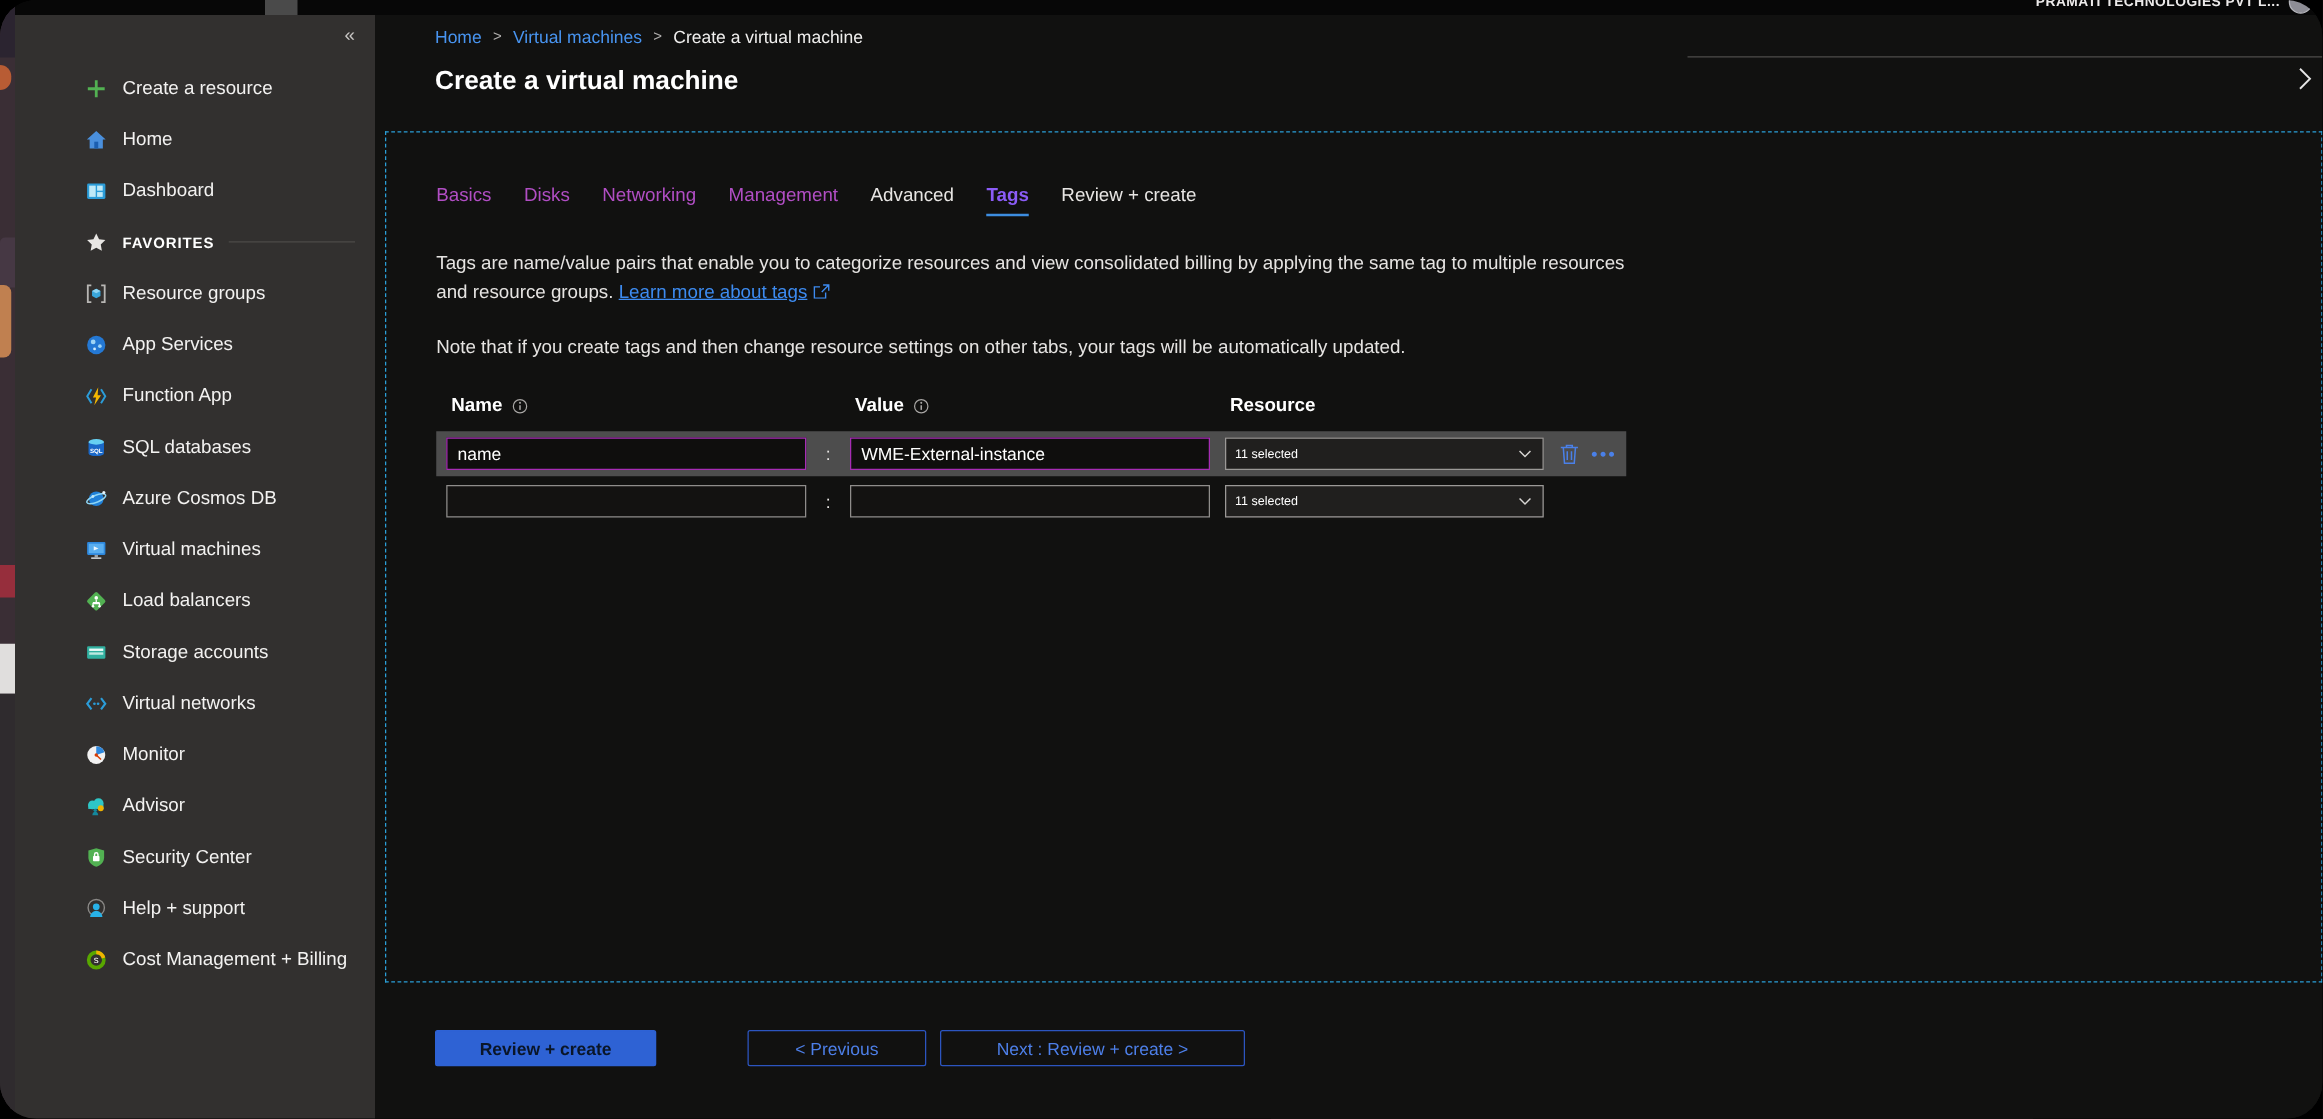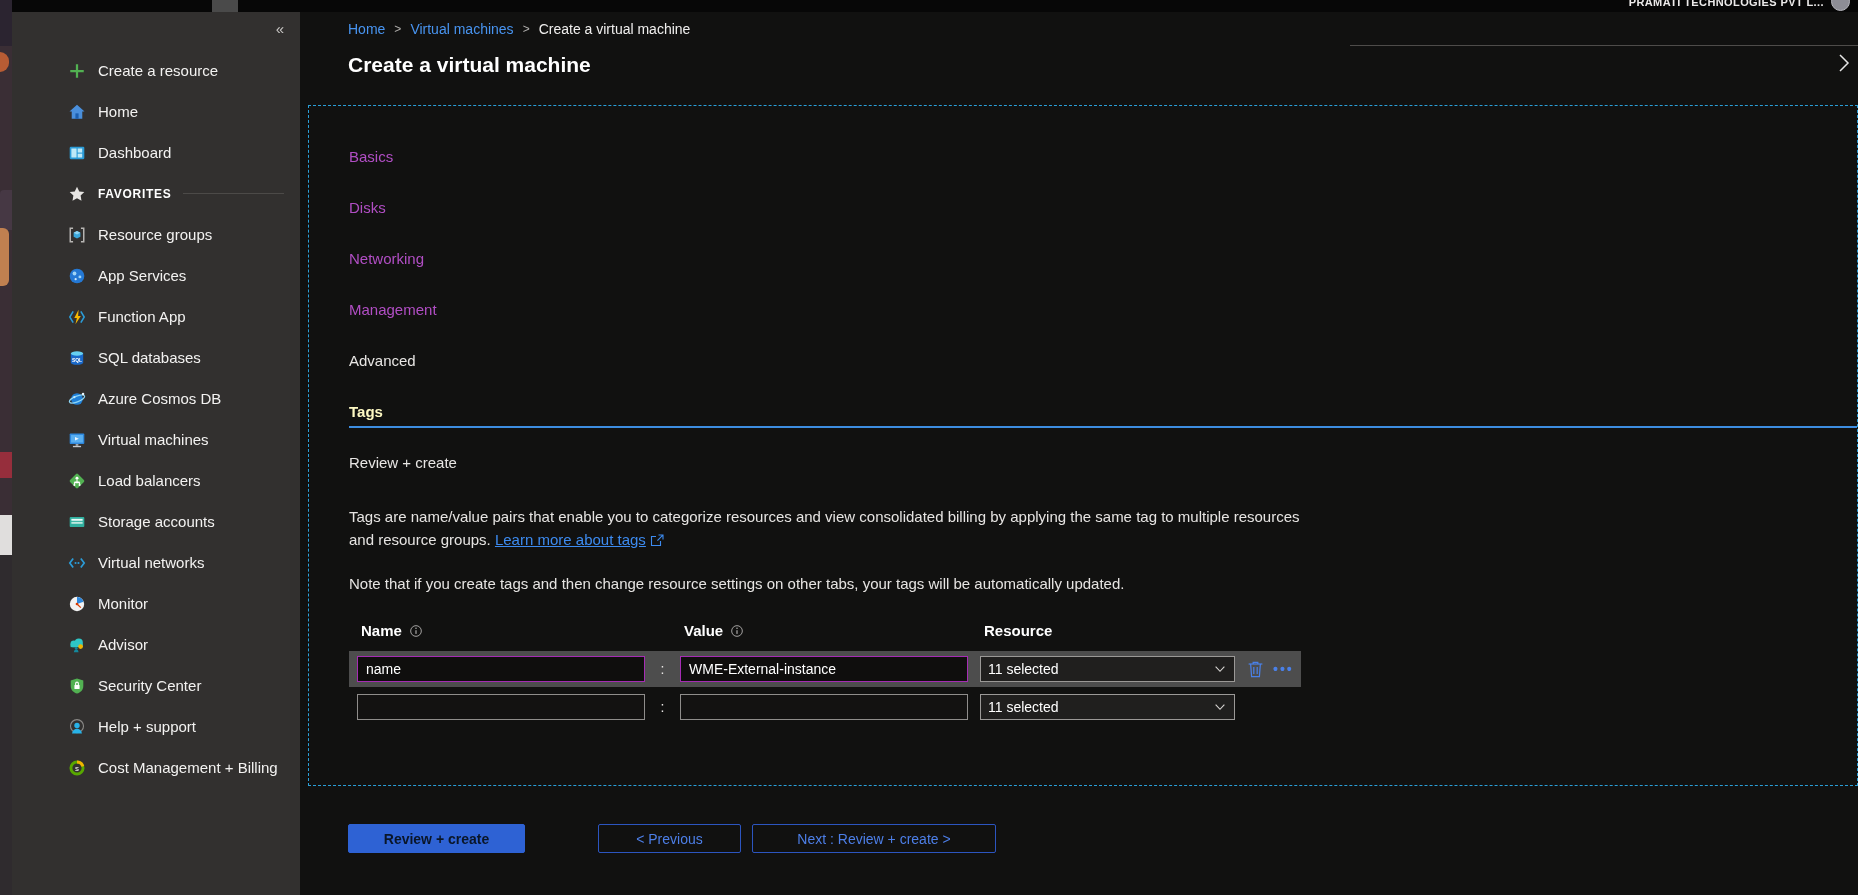--- a/index.html
+++ b/index.html
@@ -1,17 +1,17 @@
 <!DOCTYPE html>
 <html><head>
 <meta charset="utf-8">
 <style>
   html,body{margin:0;padding:0;background:#000;}
   .screen{position:relative;width:1858px;height:895px;background:#111110;overflow:hidden;
-          font-family:"Liberation Sans",sans-serif;-webkit-font-smoothing:antialiased;}
+          font-family:"Liberation Sans",sans-serif;border-radius:29px;-webkit-font-smoothing:antialiased;}
 
   
   .desktop-strip{position:absolute;left:0;top:0;width:12px;height:895px;background:#3a2e35;}
   .frag{position:absolute;left:0;width:12px;}
   .frag-top{top:0;height:46px;background:#2b2430;}
   .frag-card{top:190px;height:40px;background:#463844;border-radius:4px 0 0 0;}
   .frag-orange{top:228px;height:58px;background:#c08050;border-radius:0 6px 6px 0;width:9px;}
   .frag-dot{top:52px;height:20px;width:9px;background:#b85c34;border-radius:0 10px 10px 0;}
   .frag-red{top:452px;height:26px;background:#962e3c;}
   .frag-white{top:515px;height:40px;background:#e0dedd;}
@@ -44,46 +44,46 @@
   .crumb-sep{color:#b0aeac;font-size:12px;}
   .crumb-current{color:#f0efee;}
   .top-right-line{position:absolute;top:33px;left:1050px;right:0;height:1px;background:#4e4c4a;}
   .panel-chevron{position:absolute;top:40px;right:5px;width:18px;height:22px;cursor:pointer;}
   .panel-chevron svg{width:18px;height:22px;}
   .page-title{position:absolute;top:41px;left:48px;font-size:21px;font-weight:bold;color:#fff;}
 
   .content-box{position:absolute;top:93px;left:8px;right:0;height:681px;
                border:1px dashed #2a9fd8;box-sizing:border-box;}
 
-  .tabs-row{margin:42px 0 0 40px;display:flex;gap:26px;font-size:15px;flex-direction:column;}
+  .tabs-row{margin:42px 0 0 40px;display:flex;gap:26px;font-size:15px;}
   .tab{padding-bottom:6px;cursor:pointer;border-bottom:2px solid transparent;}
   .tab.visited{color:#b14ec4;}
   .tab.normal{color:#e8e6e4;}
-  .tab.active{color:#fef9c3;font-weight:bold;border-bottom:2px solid #3d8de0;}
+  .tab.active{color:#8b5cf6;font-weight:bold;border-bottom:2px solid #3d8de0;}
 
   .description{margin:26px 0 0 40px;width:955px;font-size:15px;line-height:23px;color:#e6e4e2;}
   .learn-link{color:#3d8bf0;cursor:pointer;text-decoration:underline;}
   .ext-icon{display:inline-block;width:14px;height:12px;margin-left:4px;vertical-align:-1px;}
   .ext-icon svg{width:14px;height:12px;}
   .note{margin:24px 0 0 40px;font-size:15px;color:#e6e4e2;}
 
   .tag-table{margin:30px 0 0 40px;}
   .tag-grid{display:grid;grid-template-columns:288px 35px 288px 12px 255px 58px;align-items:center;}
   .tag-headers{padding-left:8px;margin-bottom:12px;color:#ffffff;font-size:15px;font-weight:bold;}
   .col-label{display:flex;align-items:center;gap:7px;margin-left:4px;}
   .info-glyph{width:14px;height:14px;display:inline-flex;}
   .info-glyph svg{width:14px;height:14px;}
   .tag-row{width:936px;padding:5px 8px;margin-bottom:2px;}
   .tag-row.hl{background:#4d4d4d;}
   .tag-input{height:24px;background:#131211;border:1px solid #8f8d8b;color:#fff;font-size:14px;
              padding:0 8px;font-family:inherit;outline:none;box-sizing:border-box;width:288px;height:26px;}
   .tag-input.edited{border:1px solid #a62cb4;background:#0f0e0d;}
   .colon{text-align:center;color:#e8e6e4;font-size:14px;}
   .dropdown{height:26px;background:#201f1e;border:1px solid #9b9997;display:flex;align-items:center;
-            justify-content:space-between;padding:0 7px;color:#fff;font-size:14px;cursor:pointer;box-sizing:border-box;}
+            justify-content:space-between;padding:0 7px;color:#fff;font-size:10px;cursor:pointer;box-sizing:border-box;}
   .dd-chev{width:14px;height:14px;display:flex;}
   .dd-chev svg{width:14px;height:14px;}
   .row-actions{display:flex;align-items:center;gap:9px;padding-left:12px;}
   .trash{width:17px;height:19px;cursor:pointer;display:flex;}
   .trash svg{width:17px;height:19px;}
   .more{color:#4a80e8;font-size:14px;font-weight:bold;letter-spacing:2px;cursor:pointer;line-height:10px;}
 
   .footer{position:absolute;top:812px;left:48px;display:flex;align-items:center;}
   .btn{height:29px;border-radius:2px;font-size:14px;display:flex;align-items:center;justify-content:center;
        cursor:pointer;box-sizing:border-box;}

